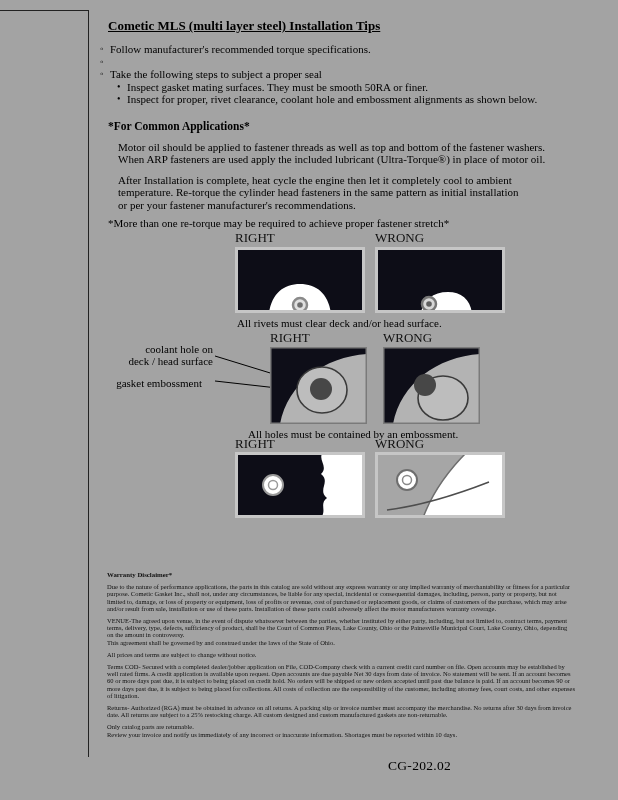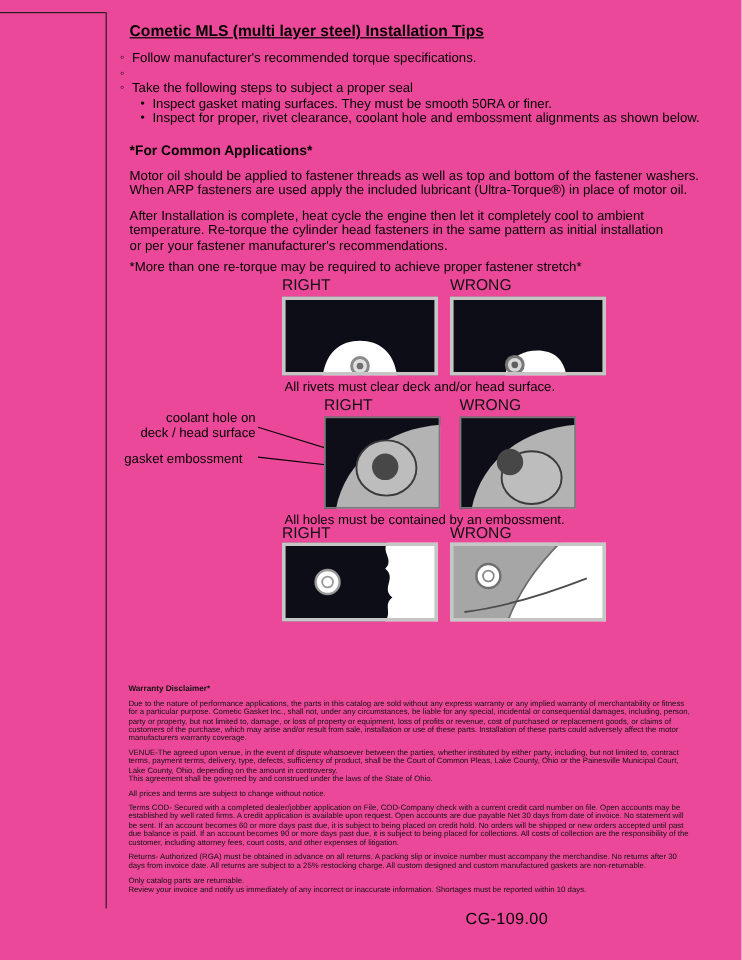--- a/index.html
+++ b/index.html
@@ -1,32 +1,32 @@
 <!DOCTYPE html>
 <html><head>
 <meta charset="utf-8">
 <style>
   * { margin:0; padding:0; box-sizing:border-box; }
   html,body { background:#ffffff; }
   .page {
-    position:relative; width:618px; height:800px; background:#ec4899;
-    font-family:Liberation Sans, sans-serif; color:#000; overflow:hidden;
+    position:relative; width:618px; height:800px; background:#a3a3a3;
+    font-family:Liberation Serif, serif; color:#000; overflow:hidden;
   }
   .rule-h { position:absolute; left:0; top:10px; width:88px; border-top:1px solid #222; }
   .rule-v { position:absolute; left:88px; top:10px; height:747px; border-left:1px solid #222; }
 
   .content { position:absolute; left:100px; top:18px; width:498px; }
   .title { font-size:13px; line-height:16px; font-weight:bold; text-decoration:underline; margin-left:8px; }
   .tips { margin-top:9px; }
   .tip, .subtip { display:flex; font-size:11px; line-height:12.5px; }
   .tip .marker { width:10px; font-size:10px; line-height:12.5px; }
   .subtips { margin-left:17px; }
   .subtip .marker { width:10px; font-size:10px; line-height:12.5px; }
   .diesel-heading { margin:14px 0 0 8px; font-size:11.5px; line-height:13px; font-weight:bold; }
-  .para { margin:8px 0 0 8px; font-size:11px; line-height:12.6px; white-space:pre-line; }
+  .para { margin:8px 0 0 18px; font-size:11px; line-height:12.6px; white-space:pre-line; }
   .note { margin:6px 0 0 8px; font-size:11px; line-height:13px; }
 
   .fig-label { position:absolute; font-size:13px; line-height:14px; text-align:left; color:#111; }
   .fig-panel { position:absolute; line-height:0; }
   .fig-caption { position:absolute; font-size:11px; line-height:13px; white-space:pre-line; }
   .side-label { position:absolute; font-size:11px; line-height:12px; text-align:right; white-space:pre-line; }
   .pointer-lines { position:absolute; }
 
   .legal { position:absolute; left:107px; top:571px; width:468px; font-size:6.5px; line-height:7.2px; color:#111; }
   .legal-h { font-weight:bold; font-size:6.8px; }
@@ -124,21 +124,21 @@
   </div>
   <div class="fig-panel" style="left:383px; top:347px;">
     <svg width="97" height="77" viewBox="0 0 97 77">
       <rect width="97" height="77" fill="#b3b3b3"></rect>
       <path d="M0,0 H97 V7 C54,10 18,36 10,77 H0 Z" fill="#0e0e18"></path>
       <ellipse cx="60" cy="51" rx="25" ry="22" fill="#bdbdbd" stroke="#3a3a3a" stroke-width="1.6"></ellipse>
       <circle cx="42" cy="38" r="11" fill="#474747"></circle>
       <rect x="0.75" y="0.75" width="95.5" height="75.5" fill="none" stroke="#7a7a7a" stroke-width="1.5"></rect>
     </svg>
   </div>
-  <div class="fig-caption" style="left:237px; top:428px;">All holes must be contained by an embossment.</div>
+  <div class="fig-caption" style="left:248px; top:428px;">All holes must be contained by an embossment.</div>
 
   <div class="fig-label" style="left:235px; top:437px; width:130px;">RIGHT</div>
   <div class="fig-label" style="left:375px; top:437px; width:130px;">WRONG</div>
 
   <div class="fig-panel" style="left:235px; top:452px;">
     <svg width="130" height="66" viewBox="0 0 130 66">
       <rect width="130" height="66" fill="#ffffff"></rect>
       <path d="M0,0 H88 C82,8 94,14 86,22 C96,30 82,38 92,46 C84,52 92,58 86,66 H0 Z" fill="#0d0d17"></path>
       <circle cx="38" cy="33" r="10" fill="#ffffff" stroke="#9a9a9a" stroke-width="2"></circle>
       <circle cx="38" cy="33" r="4.5" fill="none" stroke="#9a9a9a" stroke-width="1.5"></circle>
@@ -162,15 +162,15 @@
     <p>Due to the nature of performance applications, the parts in this catalog are sold without any express warranty or any implied warranty of merchantability or fitness for a particular purpose.  Cometic Gasket Inc., shall not, under any circumstances, be liable for any special, incidental or consequential damages, including, person, party or property, but not limited to, damage, or loss of property or equipment, loss of profits or revenue, cost of purchased or replacement goods, or claims of customers of the purchase, which may arise and/or result from sale, installation or use of these parts.  Installation of these parts could adversely affect the motor manufacturers warranty coverage.</p>
     <p>VENUE-The agreed upon venue, in the event of dispute whatsoever between the parties, whether instituted by either party, including, but not limited to, contract terms, payment terms, delivery, type, defects, sufficiency of product, shall be the Court of Common Pleas, Lake County, Ohio or the Painesville Municipal Court, Lake County, Ohio, depending on the amount in controversy.
 This agreement shall be governed by and construed under the laws of the State of Ohio.</p>
     <p>All prices and terms are subject to change without notice.</p>
     <p>Terms COD- Secured with a completed dealer/jobber application on File, COD-Company check with a current credit card number on file.  Open accounts may be established by well rated firms.  A credit application is available upon request.  Open accounts are due payable Net 30 days from date of invoice.  No statement will be sent.  If an account becomes 60 or more days past due, it is subject to being placed on credit hold.  No orders will be shipped or new orders accepted until past due balance is paid.  If an account becomes 90 or more days past due, it is subject to being placed for collections.  All costs of collection are the responsibility of the customer, including attorney fees, court costs, and other expenses of litigation.</p>
     <p>Returns- Authorized (RGA) must be obtained in advance on all returns.  A packing slip or invoice number must accompany the merchandise.  No returns after 30 days from invoice date.  All returns are subject to a 25% restocking charge.  All custom designed and custom manufactured gaskets are non-returnable.</p>
     <p>Only catalog parts are returnable.
 Review your invoice and notify us immediately of any incorrect or inaccurate information.  Shortages must be reported within 10 days.</p>
   </div>
 
-  <div class="code">CG-109.00</div>
+  <div class="code">CG-202.02</div>
 
 </div>
 
 </body></html>

